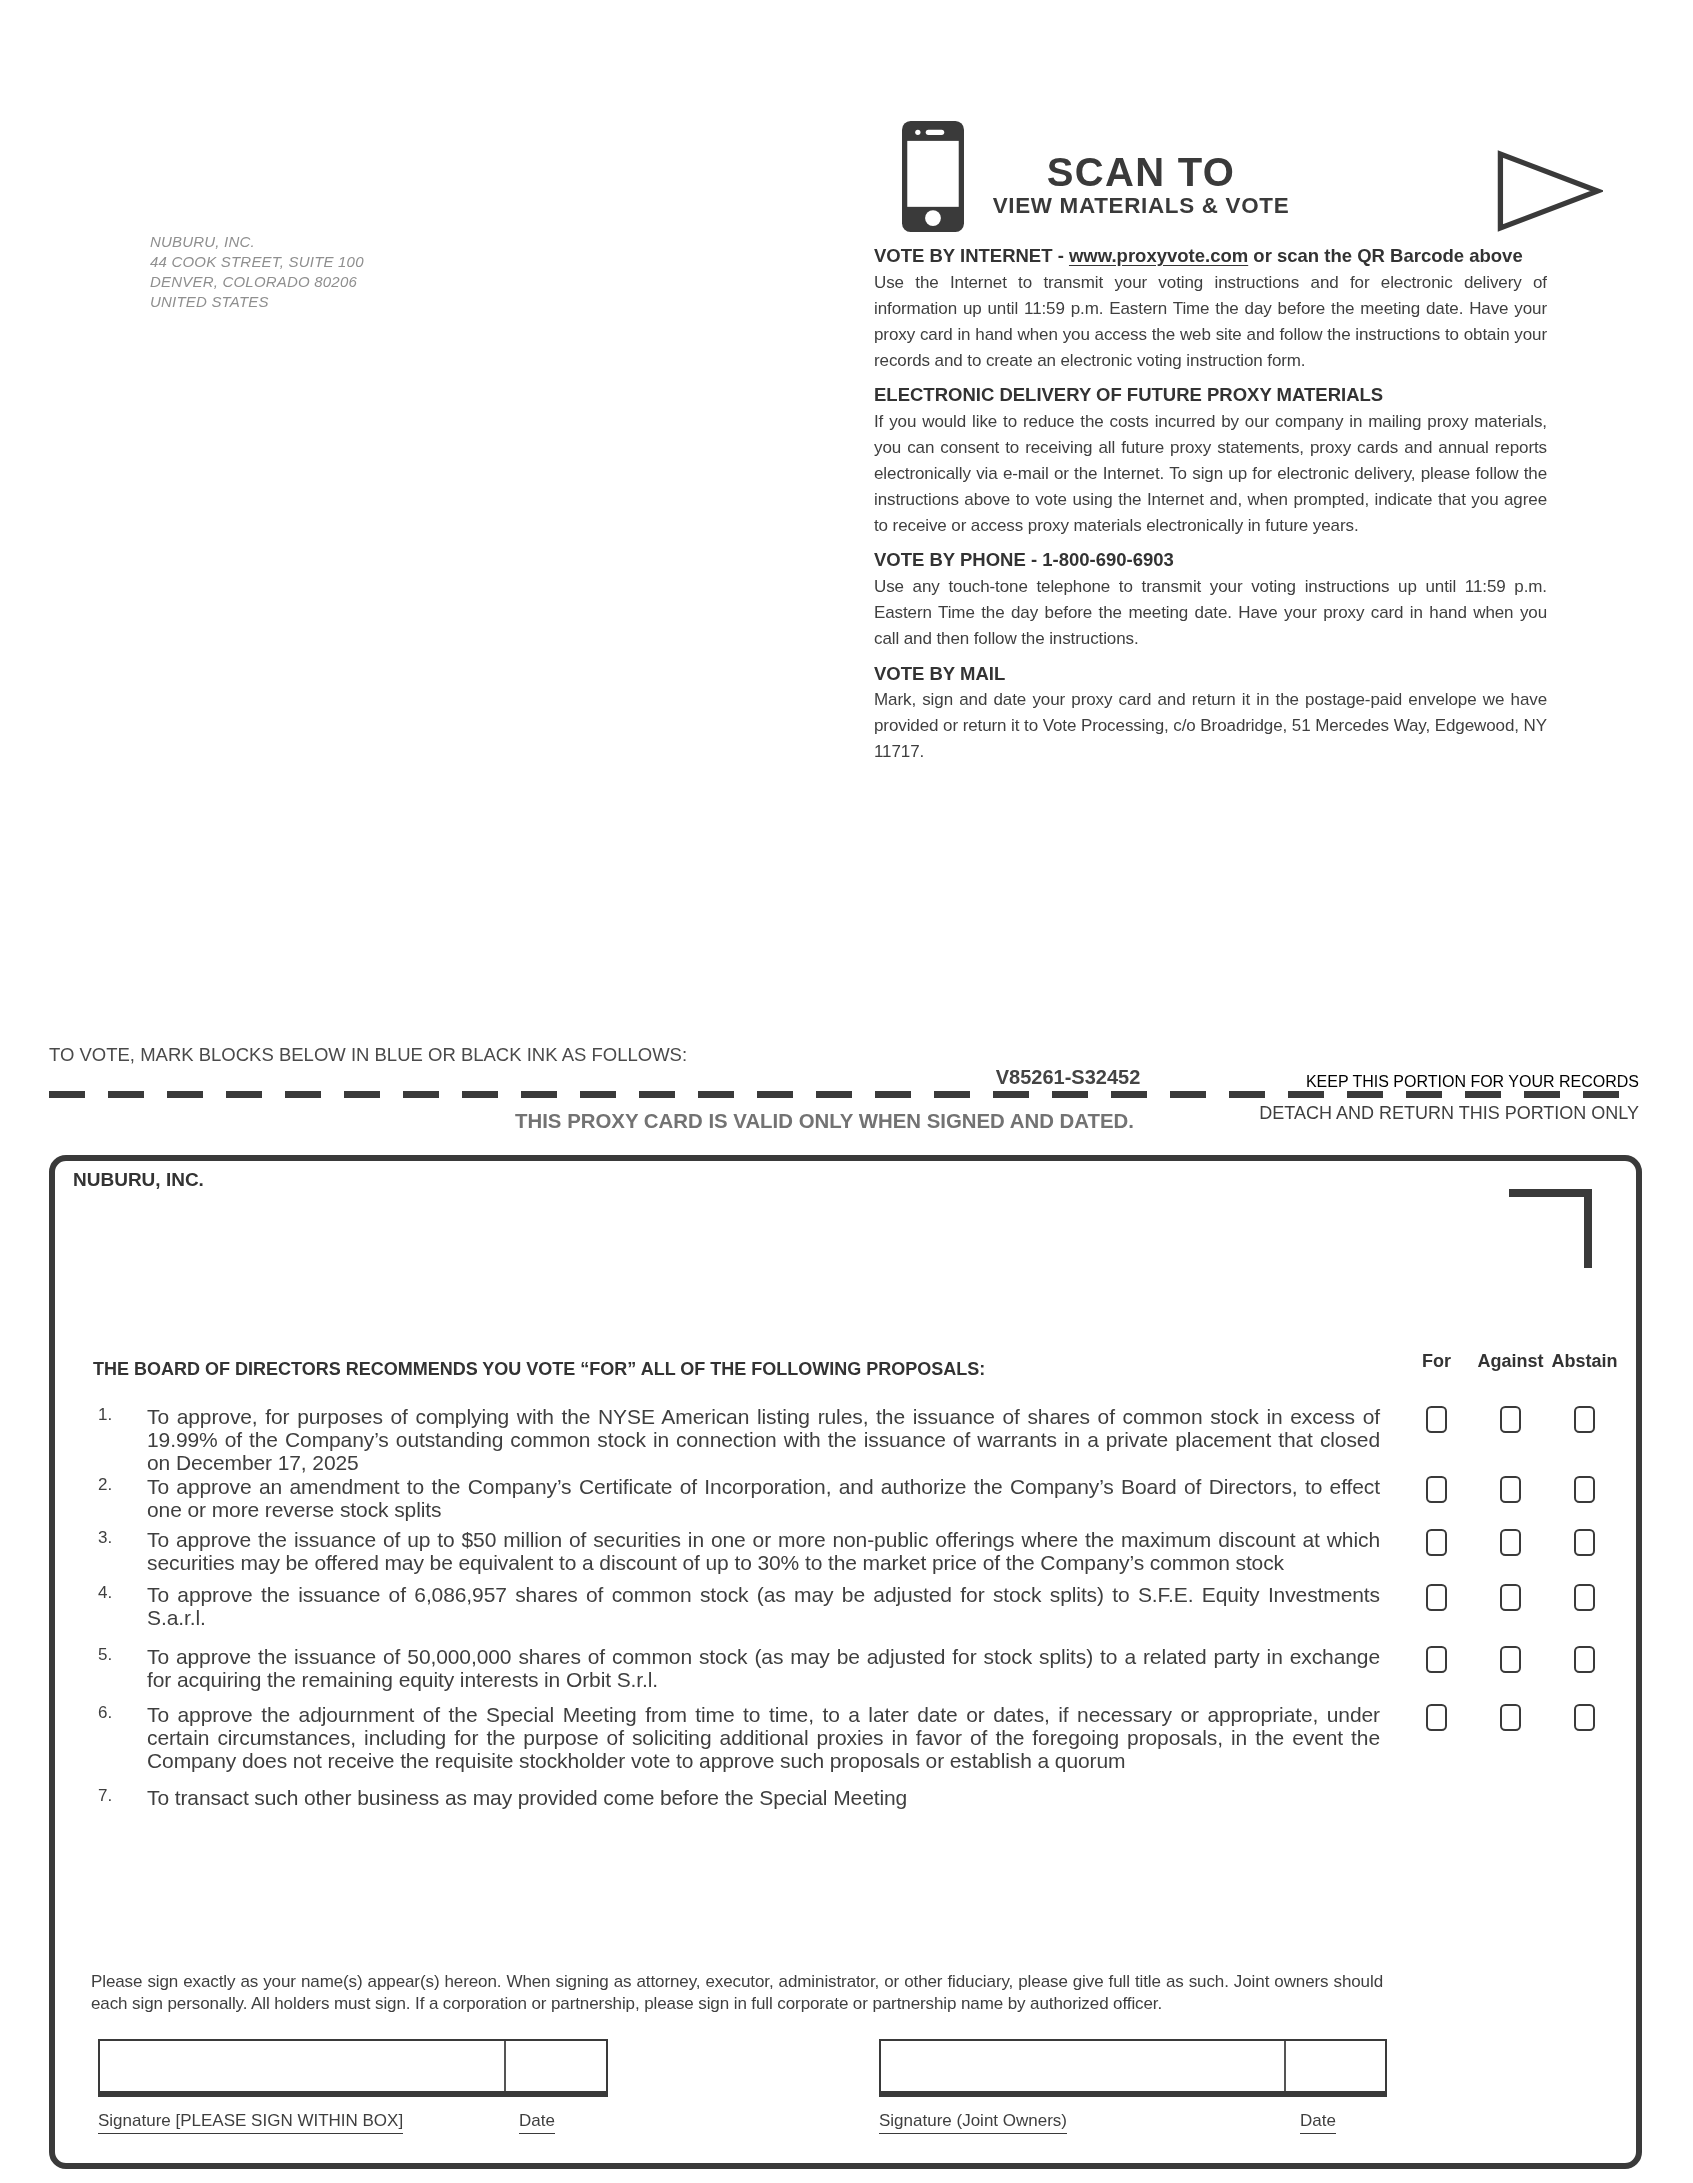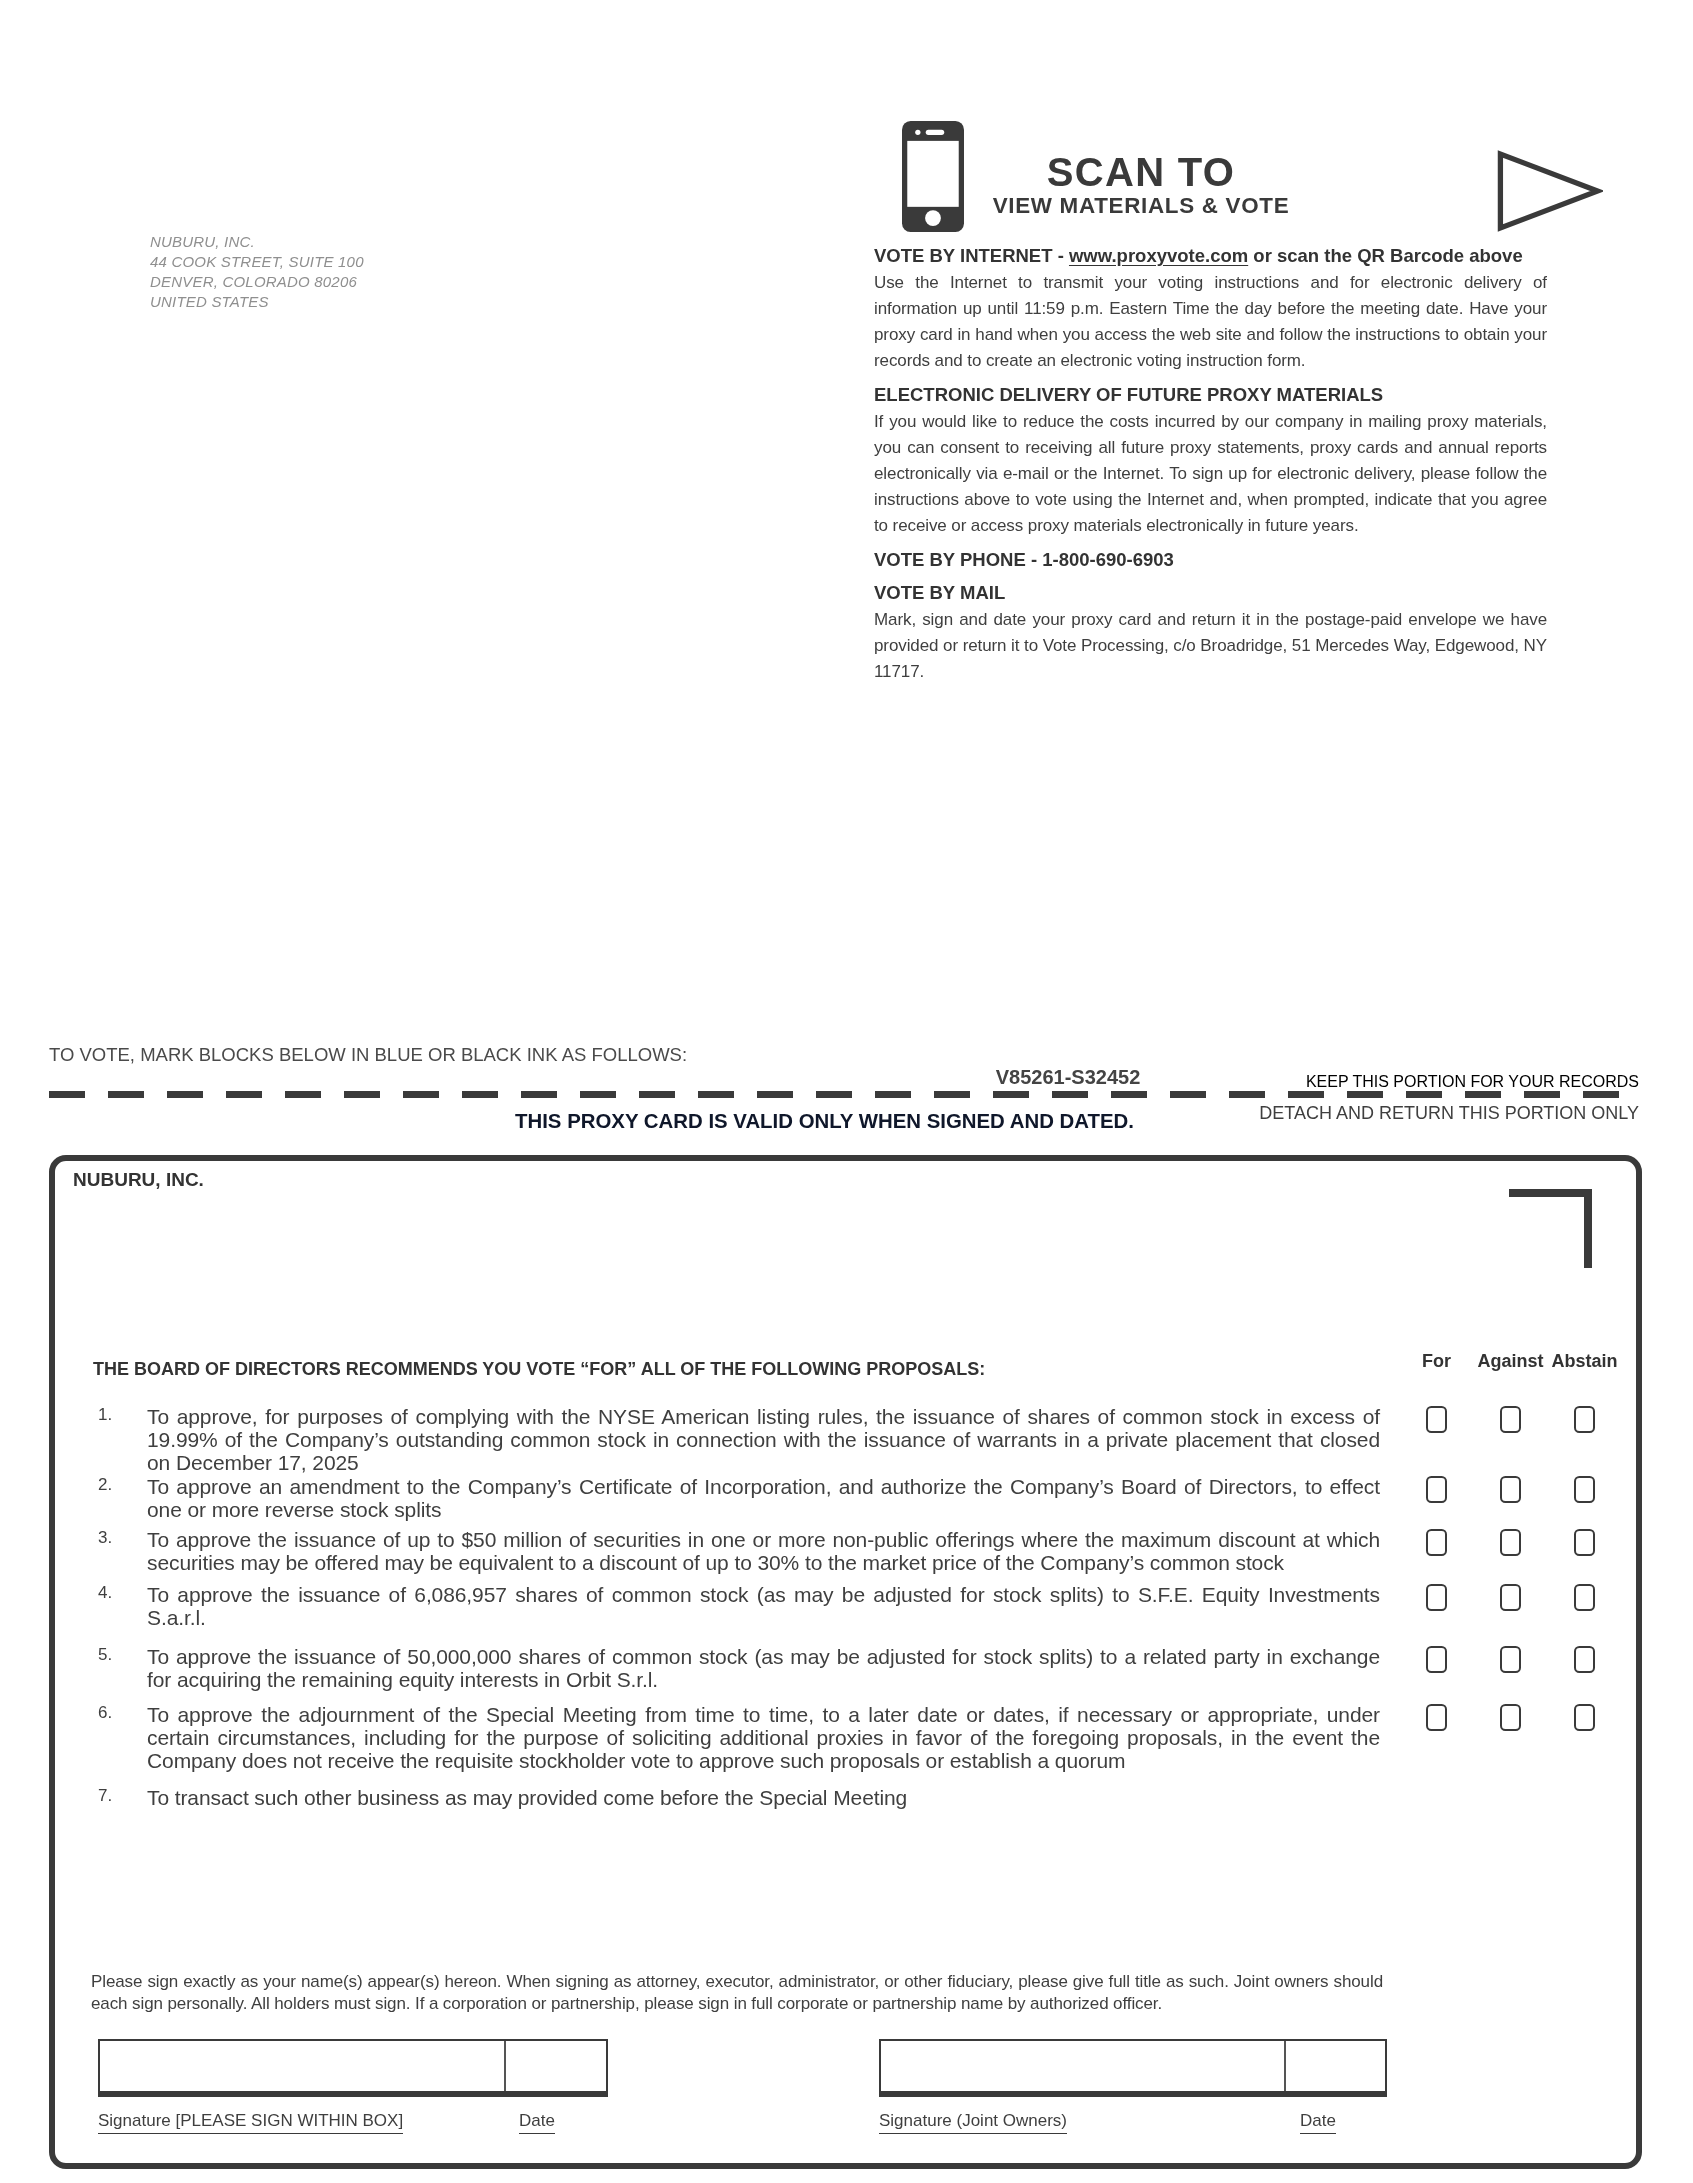--- a/index.html
+++ b/index.html
@@ -25,21 +25,21 @@
   .m-link{text-decoration:underline;text-underline-offset:2.6px;}
   .m-body{font-size:17px;line-height:26px;text-align:justify;margin:0;color:#3f3f3f;letter-spacing:-0.1px;}
 
   
   .mark-instruction{left:49px;top:1044px;font-size:18.5px;color:#4a4a4a;}
   .control-number{left:936px;top:1066px;width:264px;text-align:center;font-size:20px;color:#444;font-weight:bold;}
   .keep-note{left:1253px;top:1073px;width:386px;text-align:right;font-size:16px;color:#000000;}
   .dashes{left:49px;top:1091px;width:1590px;height:7.3px;
           background:repeating-linear-gradient(to right,#3a3a3a 0 36px,transparent 36px 59px);}
   .detach-note{left:1253px;top:1103px;width:386px;text-align:right;font-size:18px;color:#3f3f3f;}
-  .validity-note{left:462px;top:1110px;width:725px;text-align:center;font-size:20.4px;font-weight:700;color:#0f172a;}
+  .validity-note{left:462px;top:1110px;width:725px;text-align:center;font-size:20.4px;font-weight:700;color:#737373;}
 
   
   .card{left:49px;top:1155px;width:1593px;height:1014px;border:6.6px solid #3a3a3a;
         border-radius:17px;background:#fff;box-sizing:border-box;}
   .company{left:18px;top:8px;font-size:19px;font-weight:700;color:#333;}
   .corner-bracket{left:1454px;top:28px;width:75px;height:71px;
                   border-top:8px solid #3a3a3a;border-right:8px solid #3a3a3a;}
   .recommendation{left:38px;top:190px;width:1253px;font-size:18px;font-weight:700;color:#333;margin-top:8px;}
   .vh{position:absolute;top:190px;width:73px;text-align:center;font-size:18px;font-weight:700;color:#333;}
   .vh1{left:1345px;} .vh2{left:1419px;} .vh3{left:1493px;}
@@ -98,20 +98,21 @@
   </div>
 
   <div class="abs methods">
     <div class="m-head first"><span>VOTE BY INTERNET - </span><span class="m-link">www.proxyvote.com</span><span> or scan the QR Barcode above</span></div>
     <p class="m-body">Use the Internet to transmit your voting instructions and for electronic delivery of information up until 11:59 p.m. Eastern Time the day before the meeting date. Have your proxy card in hand when you access the web site and follow the instructions to obtain your records and to create an electronic voting instruction form.</p>
 
     <div class="m-head">ELECTRONIC DELIVERY OF FUTURE PROXY MATERIALS</div>
     <p class="m-body">If you would like to reduce the costs incurred by our company in mailing proxy materials, you can consent to receiving all future proxy statements, proxy cards and annual reports electronically via e-mail or the Internet. To sign up for electronic delivery, please follow the instructions above to vote using the Internet and, when prompted, indicate that you agree to receive or access proxy materials electronically in future years.</p>
 
     <div class="m-head">VOTE BY PHONE - 1-800-690-6903</div>
+    <p class="m-body">Use any touch-tone telephone to transmit your voting instructions up until 11:59 p.m. Eastern Time the day before the meeting date. Have your proxy card in hand when you call and then follow the instructions.</p>
 
     <div class="m-head">VOTE BY MAIL</div>
     <p class="m-body">Mark, sign and date your proxy card and return it in the postage-paid envelope we have provided or return it to Vote Processing, c/o Broadridge, 51 Mercedes Way, Edgewood, NY 11717.</p>
   </div>
 
   <div class="abs mark-instruction">TO VOTE, MARK BLOCKS BELOW IN BLUE OR BLACK INK AS FOLLOWS:</div>
   <div class="abs control-number">V85261-S32452</div>
   <div class="abs keep-note">KEEP THIS PORTION FOR YOUR RECORDS</div>
   <div class="abs dashes"></div>
   <div class="abs detach-note">DETACH AND RETURN THIS PORTION ONLY</div>

